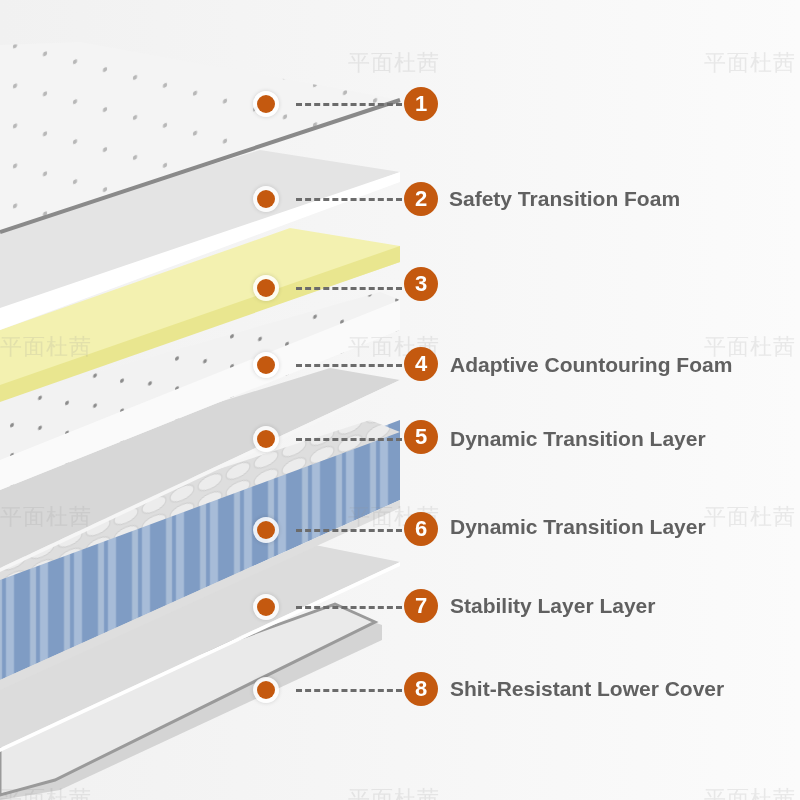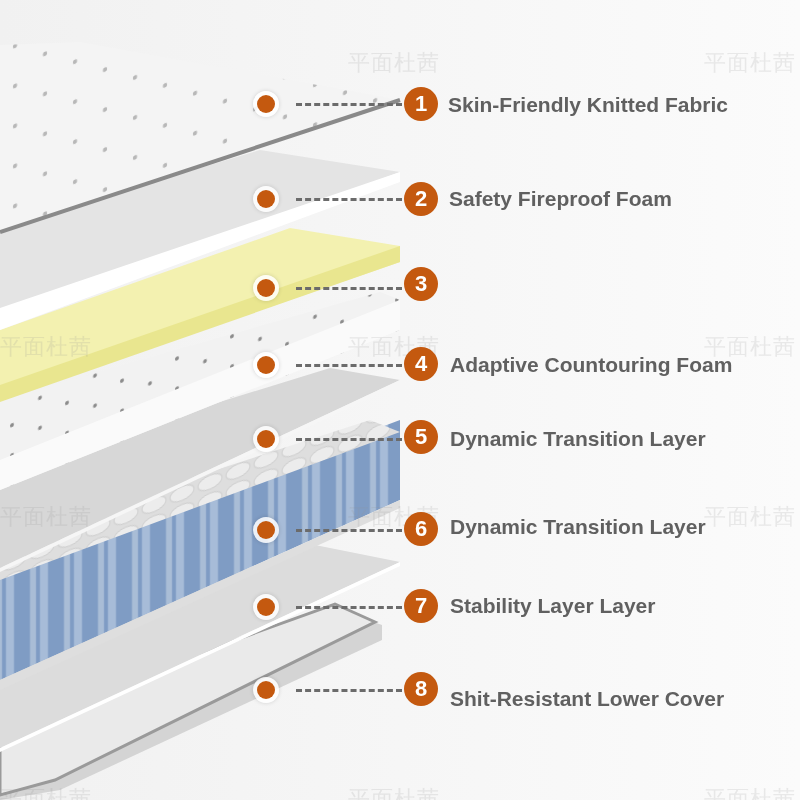--- a/index.html
+++ b/index.html
@@ -83,30 +83,29 @@
       <div class="wm" style="left: 348px; top: 784px;">平面杜茜</div>
       <div class="wm" style="left: 704px; top: 784px;">平面杜茜</div>
     </div>
 
   <div class="callout" style="top:89px">
     <div class="dot-ring" style="left:253px;top:2px">
         <div class="dot" style="background:#c4590f"></div>
       </div>
     <div class="dash" style="left:296px;top:14px;width:106px"></div>
     <div class="badge" style="left:404px;top:-2px;background:#c4590f">1</div>
-    <div class="label" style="left:448px;top:4px">Skin-Friendly Knitted Fabric</div>
   </div>
 
   <div class="callout" style="top:184px">
     <div class="dot-ring" style="left:253px;top:2px">
         <div class="dot" style="background:#c4590f"></div>
       </div>
     <div class="dash" style="left:296px;top:14px;width:106px"></div>
     <div class="badge" style="left:404px;top:-2px;background:#c4590f">2</div>
-    <div class="label" style="left:449px;top:3px">Safety Fireproof Foam</div>
+    <div class="label" style="left:449px;top:3px">Safety Transition Foam</div>
   </div>
 
   <div class="callout" style="top:273px">
     <div class="dot-ring" style="left:253px;top:2px">
         <div class="dot" style="background:#c4590f"></div>
       </div>
     <div class="dash" style="left:296px;top:14px;width:106px"></div>
     <div class="badge" style="left:404px;top:-6px;background:#c4590f">3</div>
   </div>
 
@@ -145,16 +144,16 @@
     <div class="badge" style="left:404px;top:-3px;background:#c4590f">7</div>
     <div class="label" style="left:450px;top:2px">Stability Layer Layer</div>
   </div>
 
   <div class="callout" style="top:675px">
     <div class="dot-ring" style="left:253px;top:2px">
         <div class="dot" style="background:#c4590f"></div>
       </div>
     <div class="dash" style="left:296px;top:14px;width:106px"></div>
     <div class="badge" style="left:404px;top:-3px;background:#c4590f">8</div>
-    <div class="label" style="left:450px;top:12px">Shit-Resistant Lower Cover</div>
+    <div class="label" style="left:450px;top:2px">Shit-Resistant Lower Cover</div>
   </div>
 
 </div>
 
 </body></html>

